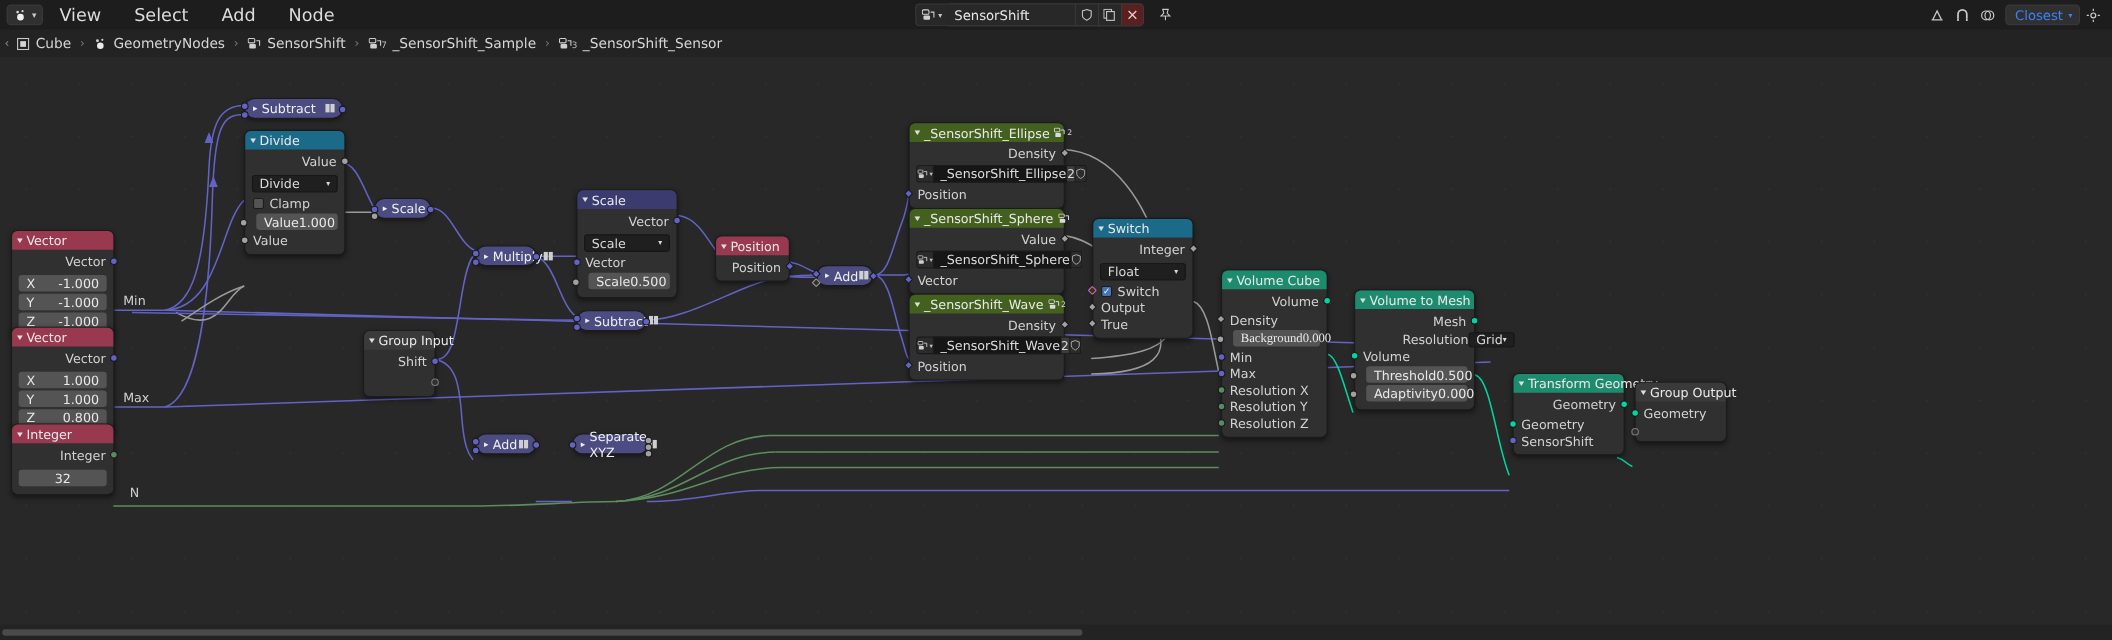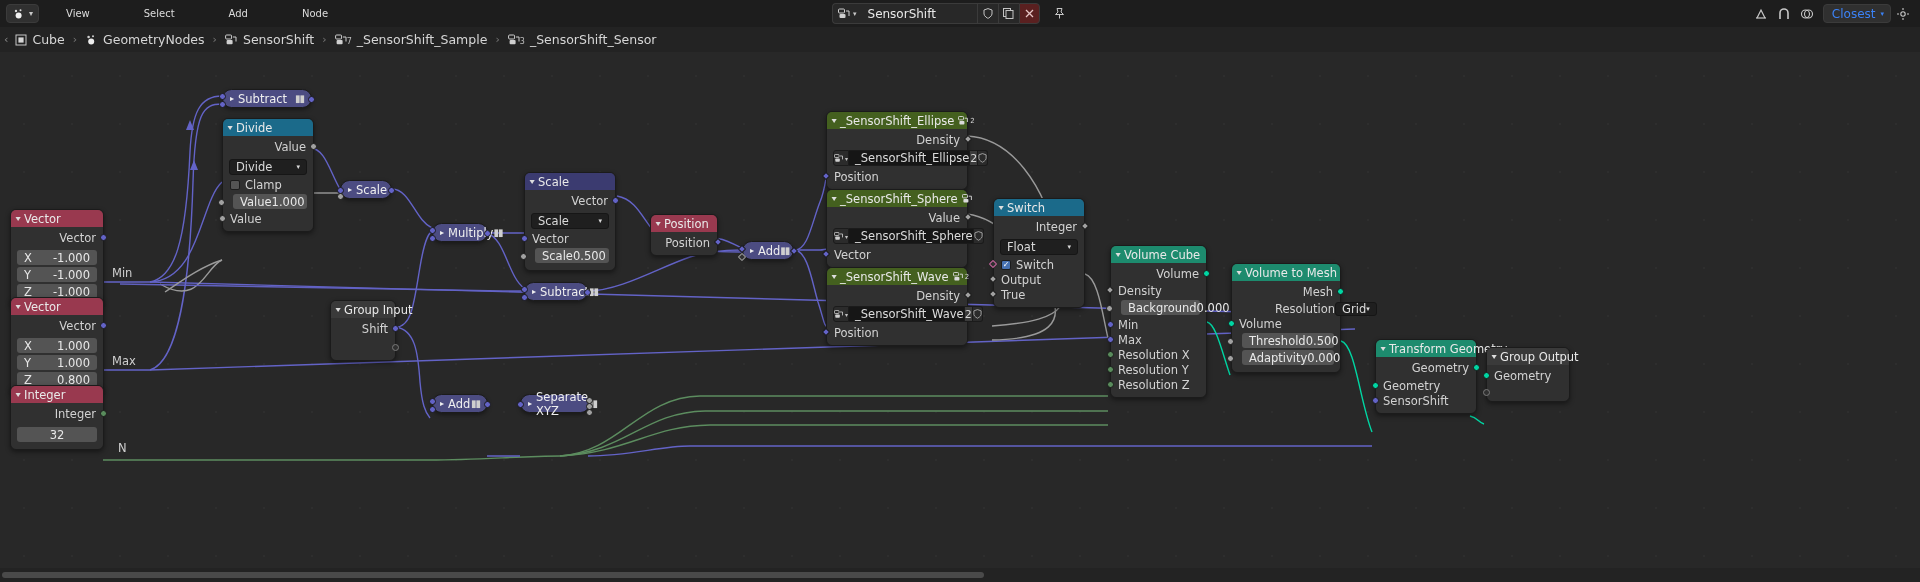--- a/index.html
+++ b/index.html
@@ -18,22 +18,22 @@
     position: absolute; left:0; top:0; width:1920px; height:27px;
     background:#1d1d1d; display:flex; align-items:center;
   }
   .editor-type-btn {
     display:flex; align-items:center; gap:3px;
     height:19px; margin-left:6px; padding:0 5px;
     background:#303030; border:1px solid #3b3b3b; border-radius:4px;
     cursor:pointer;
   }
   .menu-item {
-    height:27px; padding:0 27px; display:flex; align-items:center;
-    font-size:10px; color:#dcdcdc; cursor:pointer; white-space:nowrap;
+    height:27px; padding:0 15px; display:flex; align-items:center;
+    font-size:16px; color:#dcdcdc; cursor:pointer; white-space:nowrap;
   }
 
   .id-block {
     position:absolute; left:832px; top:3px; height:21px;
     display:flex; align-items:center;
   }
   .id-icon-btn {
     display:flex;align-items:center;gap:2px;
     height:21px;padding:0 5px;background:#282828;
     border:1px solid #3b3b3b;border-right:none;
@@ -823,21 +823,21 @@
         <div class="row out">
           <span>Volume</span>
           <span class="sock s-geo" style="right:-4px; top:4px;"></span>
         </div>
         <div style="height:2px"></div>
         <div class="row">
           <span>Density</span>
           <span class="sock s-float diamond" style="left:-4px; top:4px;"></span>
         </div>
         <div style="position:relative;">
-          <div class="field" style="margin-left:10px;">
+          <div class="field" style="margin-left:10px;font-family:Liberation Serif, serif;">
             <span>Background</span>
             <span>0.000</span>
           </div>
           <span class="sock s-float" style="left:-5px; top:5px;"></span>
         </div>
         <div class="row">
           <span>Min</span>
           <span class="sock s-vec" style="left:-4px; top:4px;"></span>
         </div>
         <div class="row">

